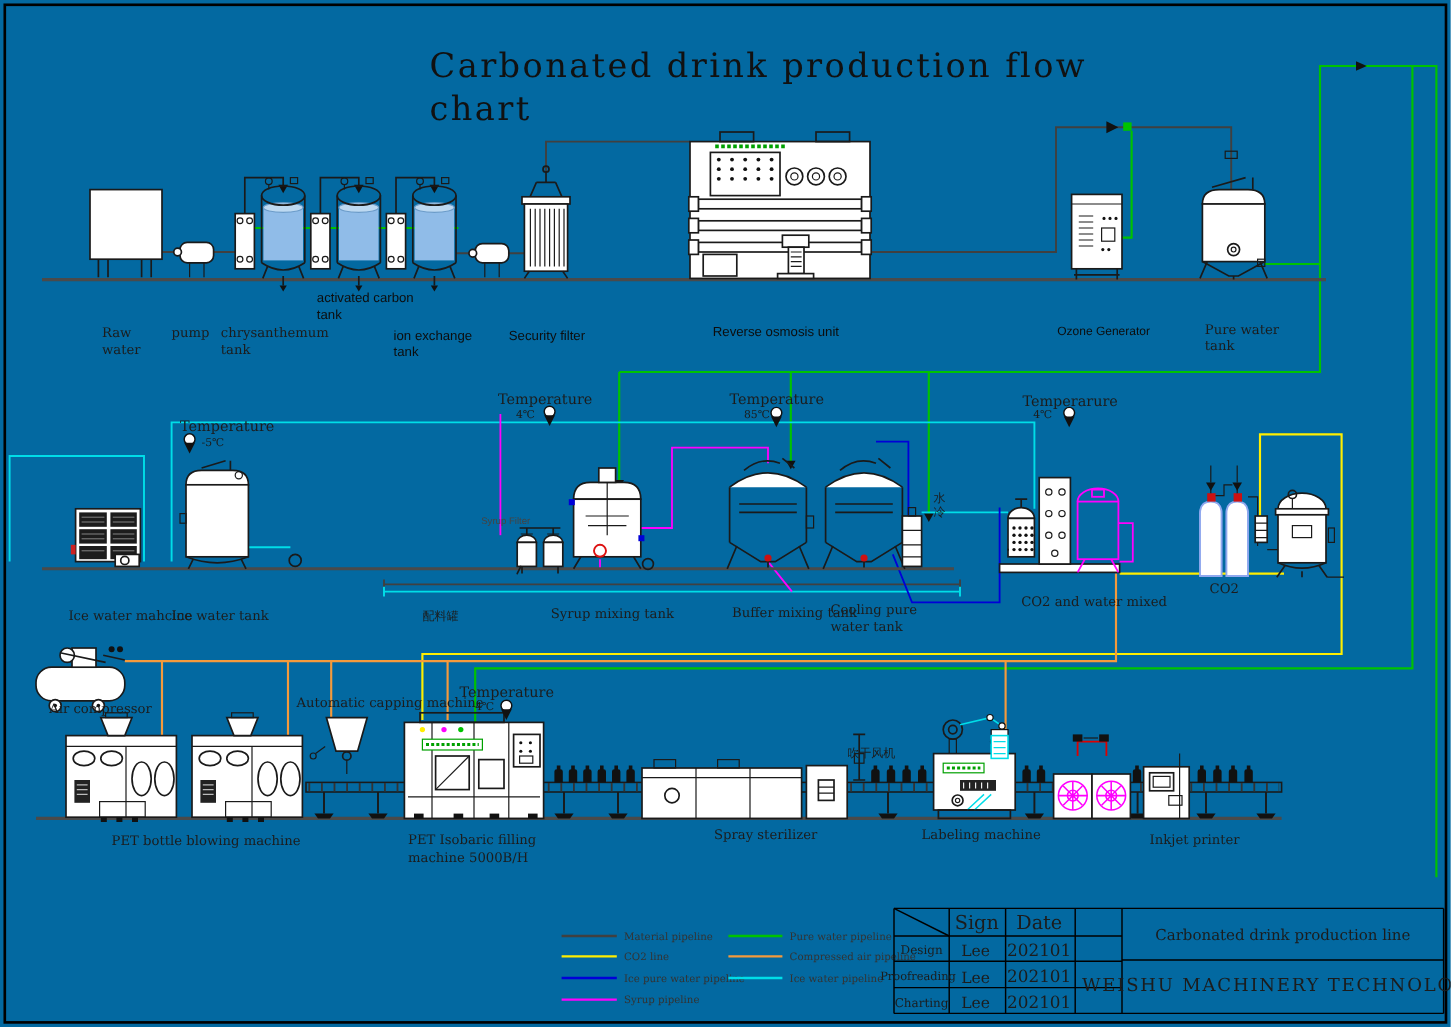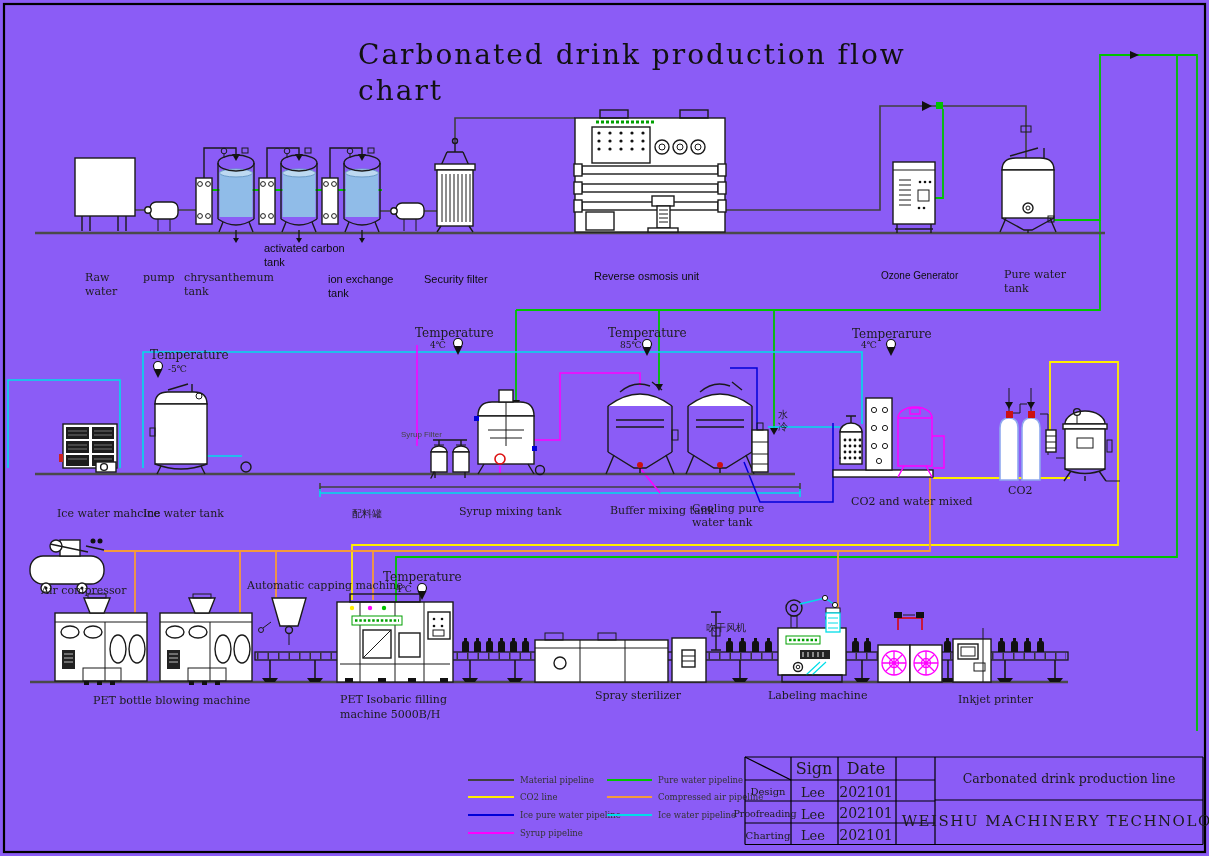--- a/index.html
+++ b/index.html
@@ -1,16 +1,16 @@
 <!DOCTYPE html>
 <html><head>
 <meta charset="utf-8">
 <style>
   html,body{margin:0;padding:0;background:#ffffff;}
-  .page{position:relative;width:1209px;height:856px;background:#8b5cf6;overflow:hidden;
+  .page{position:relative;width:1209px;height:856px;background:#0369a1;overflow:hidden;
         font-family:"DejaVu Serif",serif;}
   svg{display:block}
   
   .eq{fill:#ffffff;stroke:#1a1a1a;stroke-width:1.4;}
   .eqn{fill:none;stroke:#1a1a1a;stroke-width:1.4;}
   .eqt{fill:none;stroke:#1a1a1a;stroke-width:1;}
   .water{fill:#90bce8;stroke:none;}
   .watert{fill:#bdd9f1;stroke:#6c9cc9;stroke-width:1;}
   
   .pl-gray{stroke:#404040;stroke-width:1.6;fill:none;}

